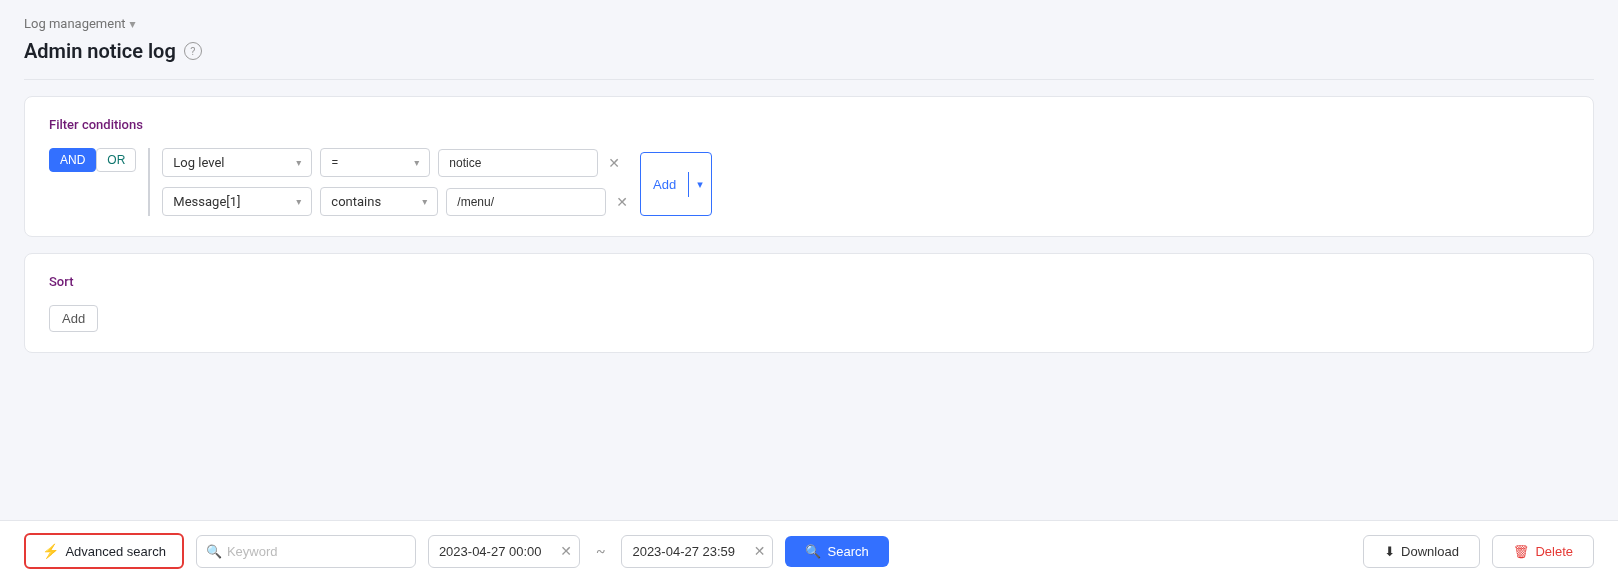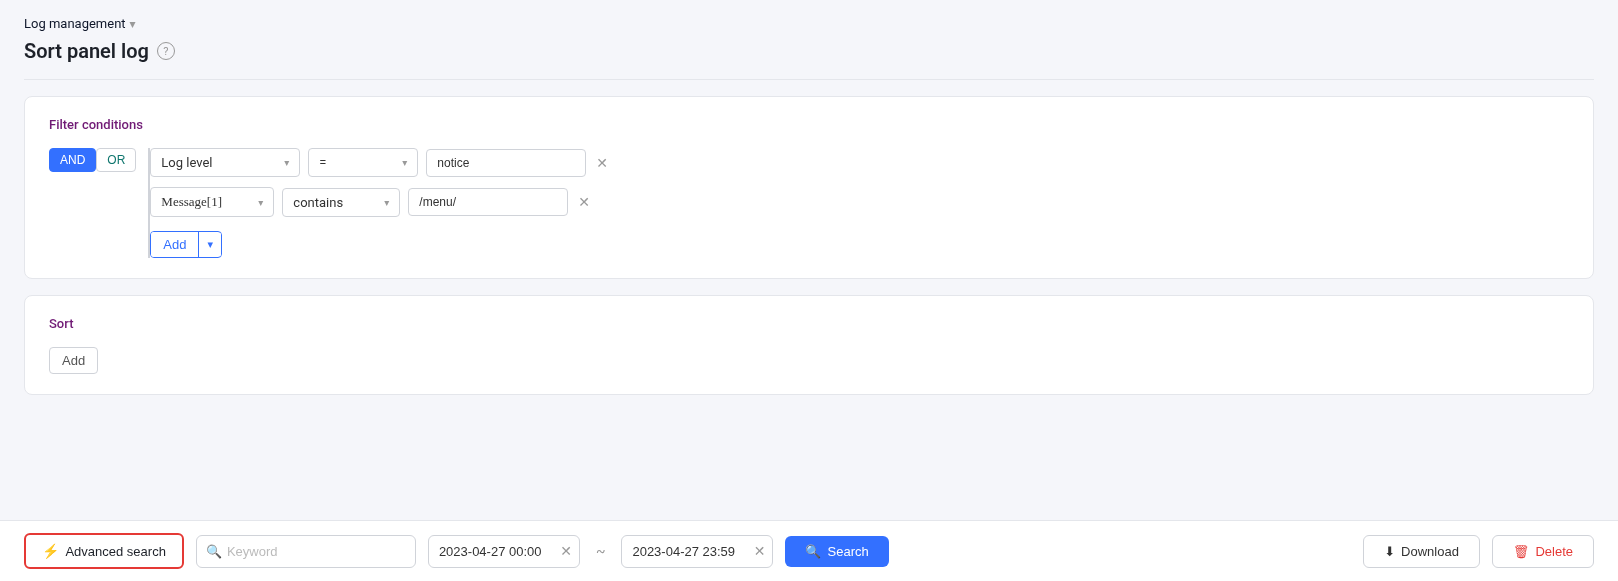--- a/index.html
+++ b/index.html
@@ -14,21 +14,21 @@
       min-height: 581px;
       background: #f5f6fa;
     }
     .breadcrumb-row {
       display: flex;
       align-items: center;
       gap: 4px;
       margin-bottom: 8px;
     }
     .breadcrumb-link {
-      color: #0f172a;
+      color: #737373;
       font-size: 13px;
       cursor: pointer;
     }
     .breadcrumb-chevron {
       color: #999;
       font-size: 12px;
     }
     .page-title-row {
       display: flex;
       align-items: center;
@@ -111,21 +111,21 @@
       gap: 6px;
       min-width: 0;
     }
     .select-field .chevron {
       color: #999;
       font-size: 10px;
       margin-left: auto;
     }
     .field-log-level { width: 150px; }
     .field-operator-eq { width: 110px; }
-    .field-message { width: 124px; font-family: Liberation Serif, serif; }
+    .field-message { width: 150px; }
     .field-operator-contains { width: 118px; }
     .text-input-field {
       border: 1px solid #d0d3d9;
       border-radius: 4px;
       padding: 6px 10px;
       font-size: 12px;
       color: #333;
       background: #fff;
       width: 160px;
     }
@@ -283,43 +283,42 @@
       padding: 8px 20px;
       background: #fff;
       color: #e53935;
       border: 1px solid #d0d3d9;
       border-radius: 6px;
       font-size: 13px;
       cursor: pointer;
     }
     .filter-rows-container {
       border-left: 2px solid #d0d3d9;
-      padding-left: 0;
-      display: flex;
-      flex-direction: column;
+      padding-left: 12px;
+      display: flex;
       gap: 10px;
     }
     .filter-all-rows {
       display: flex;
       flex-direction: column;
       gap: 10px;
     }
   </style>
 </head>
 <body>
 
 <div class="page-wrapper">
 
   <div class="breadcrumb-row">
     <span class="breadcrumb-link">Log management</span>
     <span class="breadcrumb-chevron">▾</span>
   </div>
 
   <div class="page-title-row">
-    <h1 class="page-title">Sort panel log</h1>
+    <h1 class="page-title">Admin notice log</h1>
     <div class="help-icon">?</div>
   </div>
 
   <hr class="divider">
 
   <div class="card">
     <div class="section-title">Filter conditions</div>
 
     <div class="filter-body">
 

